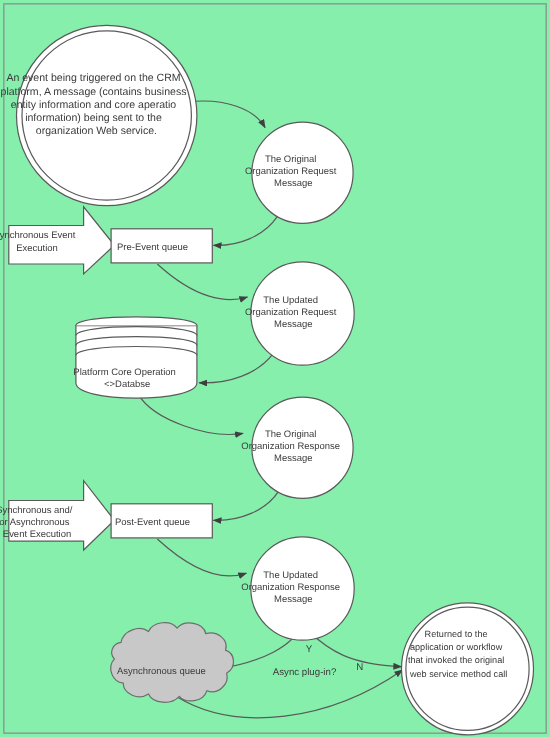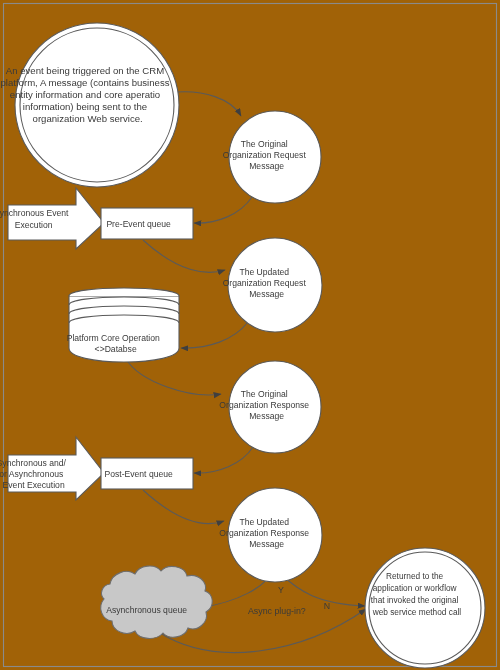--- a/index.html
+++ b/index.html
@@ -8,21 +8,21 @@
     padding: 0;
     background: #ffffff;
   }
   body {
     font-family: "Liberation Sans", sans-serif;
   }
   #page {
     position: relative;
     width: 500px;
     height: 670px;
-    background: #a16207;
+    background: #86efac;
     overflow: hidden;
   }
   #diagram {
     position: absolute;
     left: 0;
     top: 0;
     width: 500px;
     height: 670px;
   }
   .node-text {

